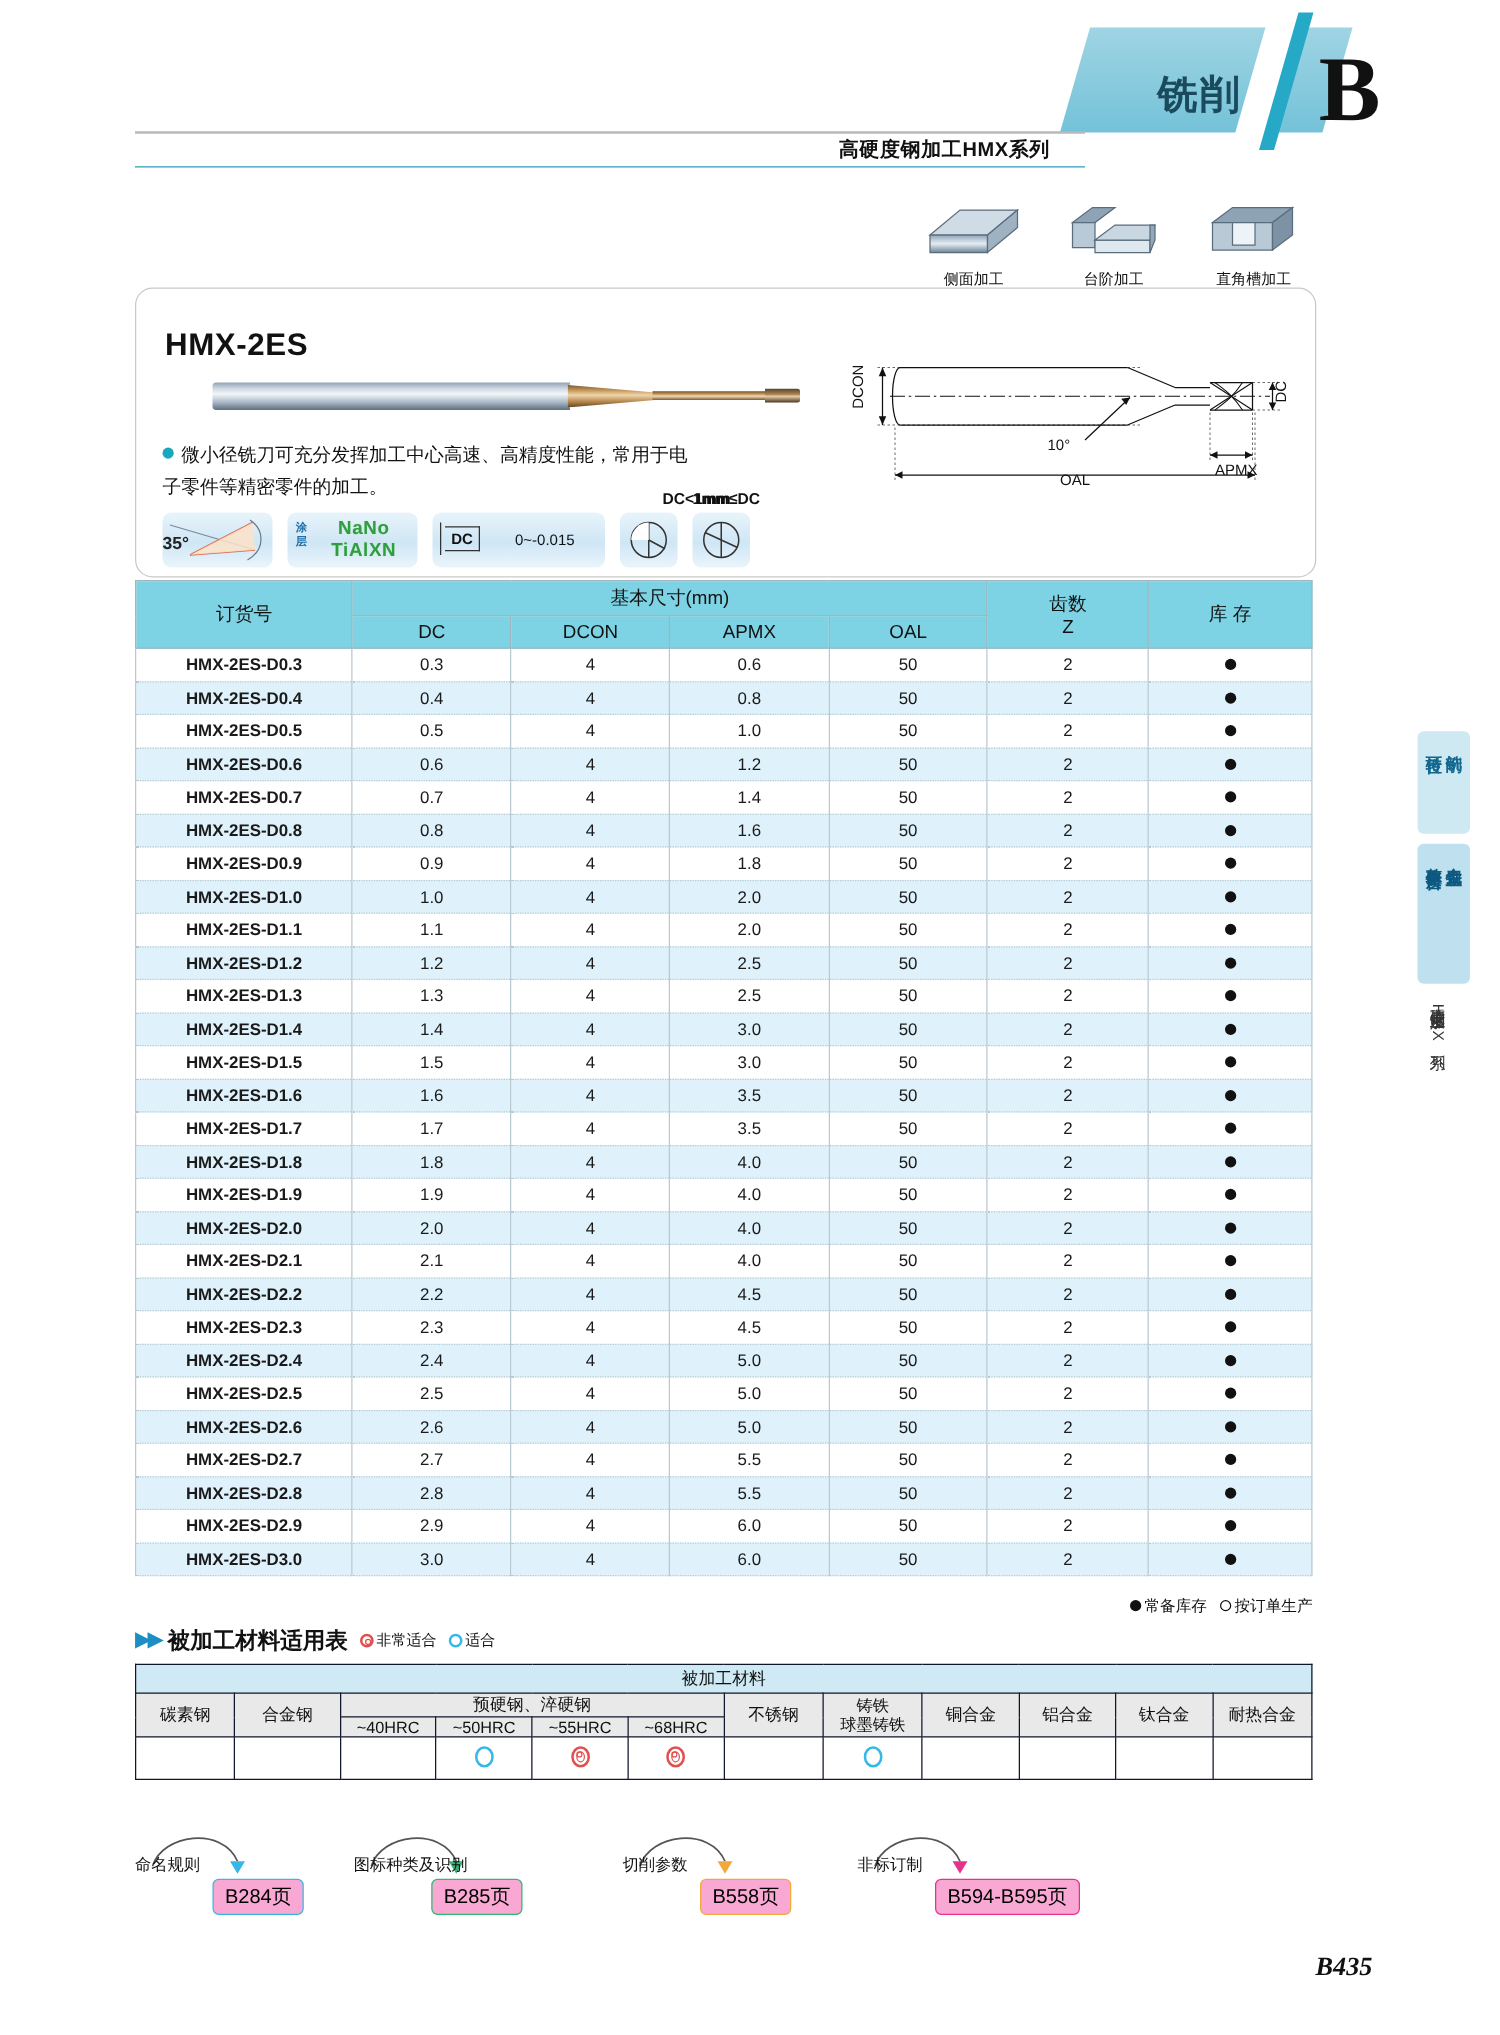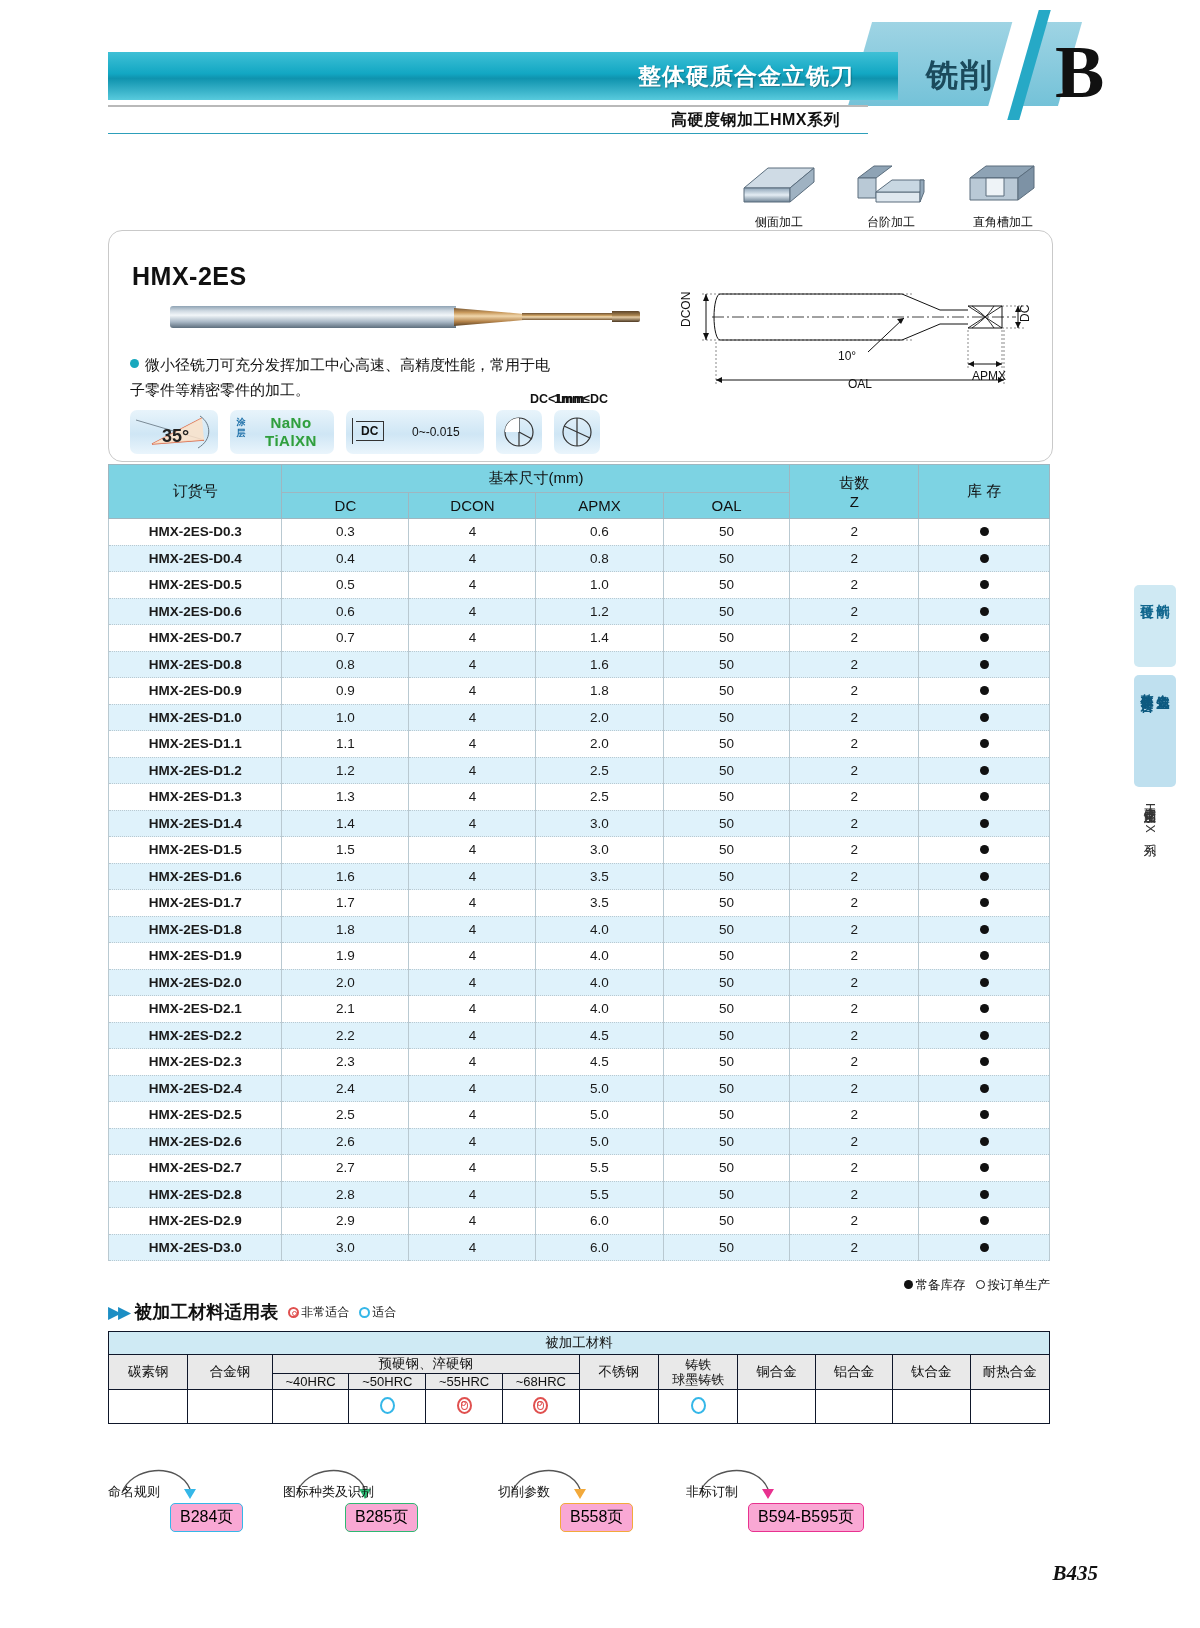--- a/index.html
+++ b/index.html
@@ -111,21 +111,21 @@
   .feat-row { position: absolute; left: 130px; top: 410px; display: flex; align-items: flex-start; gap: 12px; }
   .feat-box {
     width: 88px; height: 44px; border-radius: 7px;
     background: linear-gradient(180deg,#e8f4fb 0%, #cfe6f5 55%, #eaf5fc 100%);
     position: relative; overflow: hidden;
   }
   .feat-box.wide { width: 104px; }
   .feat-box.dc { width: 138px; }
   .feat-box.sm { width: 46px; }
   .ang-txt {
-    position:absolute; left: 32px; top: 16px; font-size: 18px; color:#222; font-weight:600;
+    position:absolute; left: 0; top: 16px; font-size: 14px; color:#222; font-weight:600;
   }
   .nano-label {
     position: absolute; left: 4px; top: 7px; width: 14px; font-size: 9px; color: #1c6fa8;
     line-height: 11px; text-align:center; font-weight:bold;
   }
   .nano-txt {
     position: absolute; left: 20px; top: 4px; width: 82px; text-align:center;
     font-size: 15px; font-weight: bold; line-height: 18px;
     color: #2f9e3f; letter-spacing:.5px;
     text-shadow: 0 0 1px #b7e2bd;
@@ -226,23 +226,20 @@
 </style>
 </head>
 <body>
 
 <div class="page">
 
   <div class="hdr-wrap">
     <div class="hdr-sk"></div>
     <div class="hdr-sk2"></div>
     <div class="hdr-sk3"></div>
-    <div class="hdr-band">
-      <span class="hdr-band-title">整体硬质合金立铣刀</span>
-    </div>
     <div class="hdr-xiaoxue">铣削</div>
     <div class="hdr-letter">B</div>
     <div class="hdr-line1"></div>
     <div class="hdr-line2"></div>
     <div class="hdr-sub">高硬度钢加工HMX系列</div>
   </div>
 
   <div class="mach-row">
     <div class="mach-item">
       <svg width="78" height="46" viewBox="0 0 78 46">

